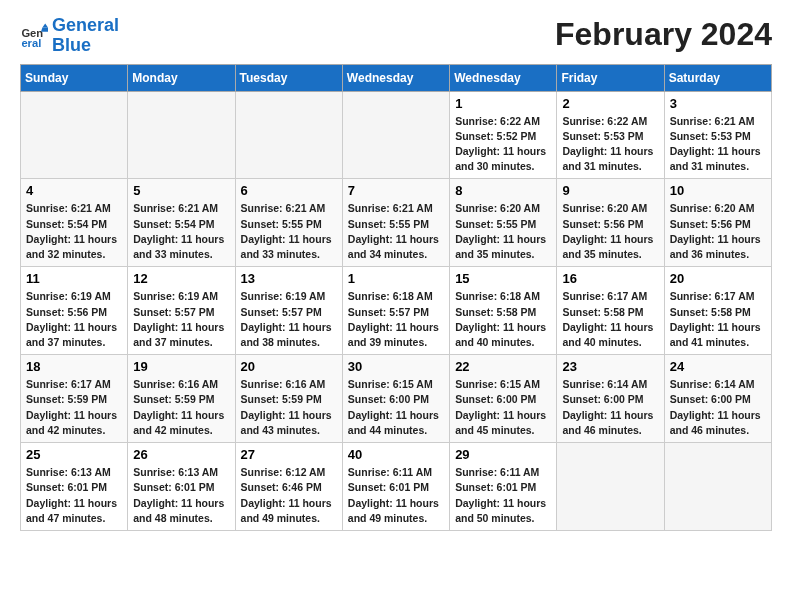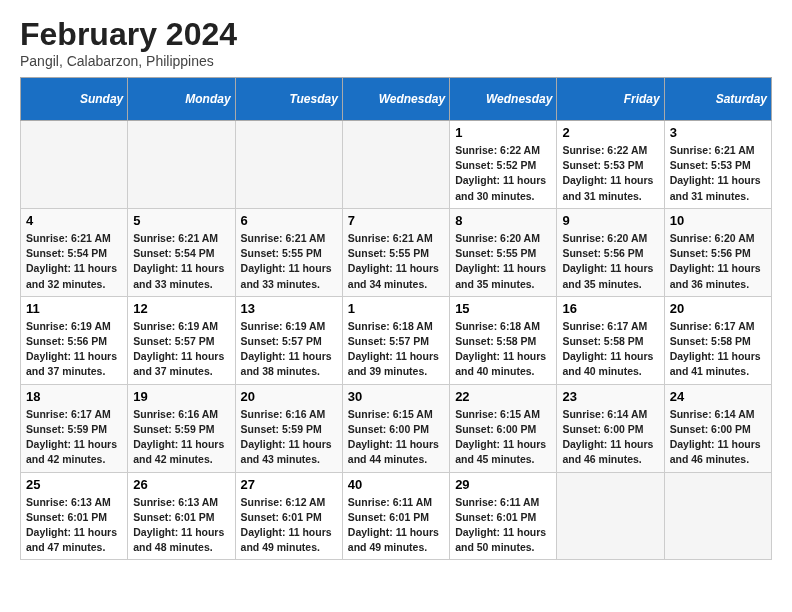--- a/index.html
+++ b/index.html
@@ -28,45 +28,44 @@
       line-height: 1.1;
     }
     .logo-text span {
       color: #1a6fc4;
     }
     .logo-icon {
       width: 28px;
       height: 28px;
     }
     .title-block {
-      text-align: left;
+      text-align: center;
     }
     .title-block h1 {
       font-size: 32px;
       font-weight: bold;
       color: #222;
     }
     .title-block h2 {
       font-size: 14px;
       font-weight: normal;
       color: #444;
     }
     table {
       width: 100%;
       border-collapse: collapse;
       font-size: 11px;
     }
     thead tr th {
       background-color: #1a6fc4;
       color: #fff;
-      padding: 14px 4px;
-      text-align: right;
+      padding: 6px 4px;
+      text-align: left;
       font-size: 12px;
       border: 1px solid #aaa;
-      font-style: italic;
     }
     tbody tr td {
       border: 1px solid #ccc;
       vertical-align: top;
       padding: 4px 5px;
       min-height: 80px;
       width: 14.28%;
       background: #fff;
     }
     tbody tr:nth-child(even) td {
@@ -85,23 +84,35 @@
       font-weight: bold;
     }
     .empty-cell {
       background: #f5f5f5 !important;
     }
   </style>
 </head>
 <body>
 
 <div class="header">
+  <div class="logo">
+    <svg class="logo-icon" viewBox="0 0 40 40">
+      <text x="2" y="22" font-size="16" font-weight="bold" fill="#333">Gen</text>
+      <text x="2" y="36" font-size="16" font-weight="bold" fill="#1a6fc4">eral</text>
+      <polygon points="32,8 40,8 36,2" fill="#1a6fc4"></polygon>
+      <polygon points="30,14 40,14 40,8 32,8" fill="#1a6fc4"></polygon>
+    </svg>
+    <div>
+      <div class="logo-text">
+        <span>General</span><br><span style="color:#1a6fc4">Blue</span>
+      </div>
+    </div>
+  </div>
   <div class="title-block">
     <h1>February 2024</h1>
-    <h2>Pangil, Calabarzon, Philippines</h2>
   </div>
 </div>
 
 <table>
   <thead>
     <tr>
     <th>Sunday</th>
         <th>Monday</th>
         <th>Tuesday</th>
         <th>Wednesday</th>
@@ -276,21 +287,21 @@
         </td>
         <td>
           <span class="day-number">26</span>
           <div class="day-info" style="white-space: pre-line;">Sunrise: 6:13 AM
 Sunset: 6:01 PM
 Daylight: 11 hours and 48 minutes.</div>
         </td>
         <td>
           <span class="day-number">27</span>
           <div class="day-info" style="white-space: pre-line;">Sunrise: 6:12 AM
-Sunset: 6:01 PM
+Sunset: 6:46 PM
 Daylight: 11 hours and 49 minutes.</div>
         </td>
         <td>
           <span class="day-number">40</span>
           <div class="day-info" style="white-space: pre-line;">Sunrise: 6:11 AM
 Sunset: 6:01 PM
 Daylight: 11 hours and 49 minutes.</div>
         </td>
         <td>
           <span class="day-number">29</span>

